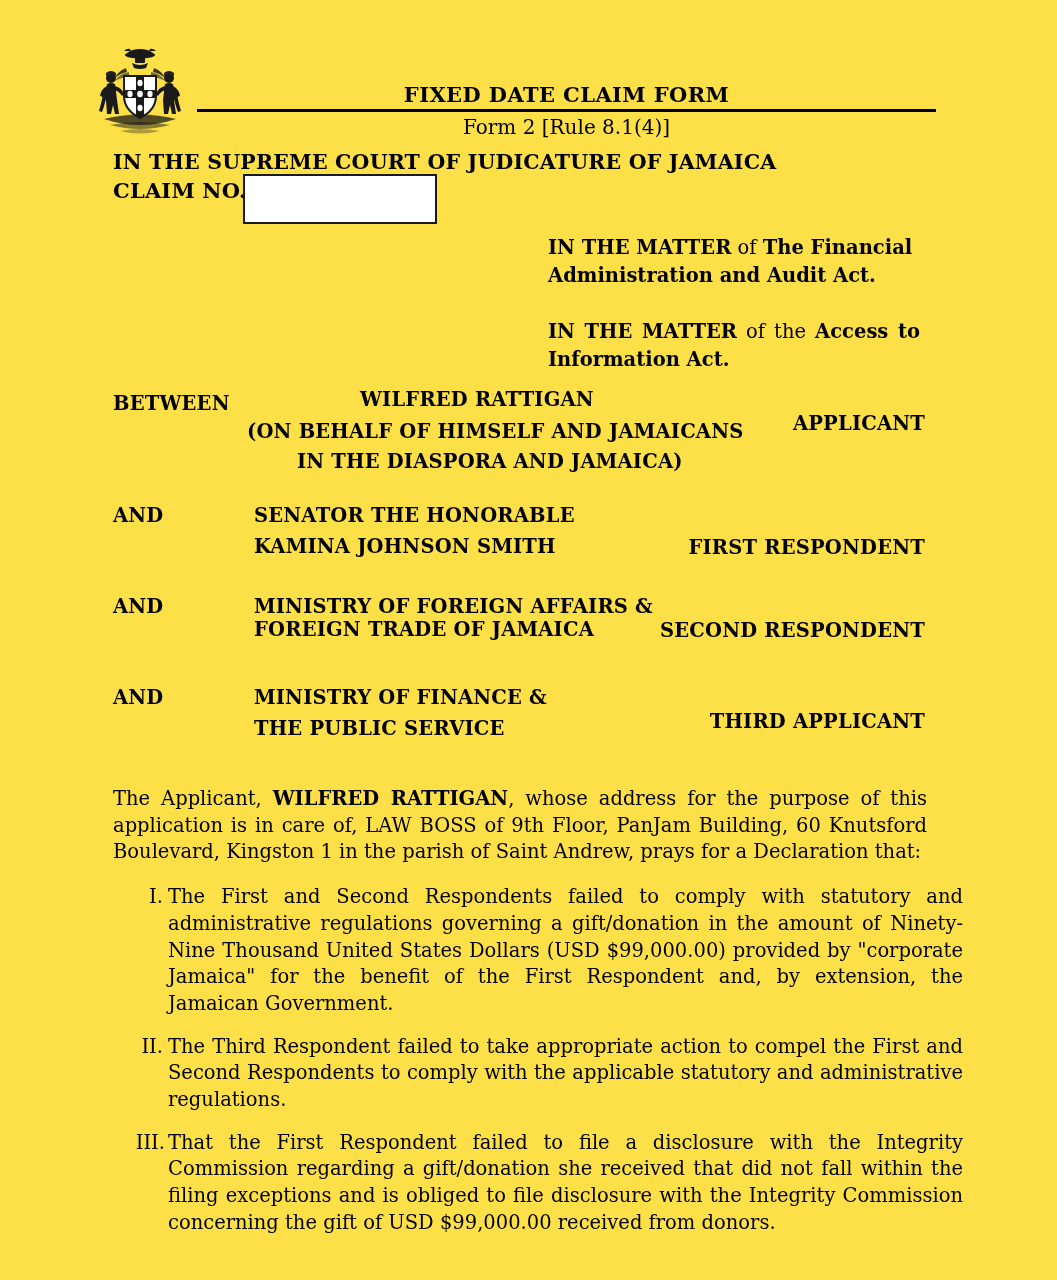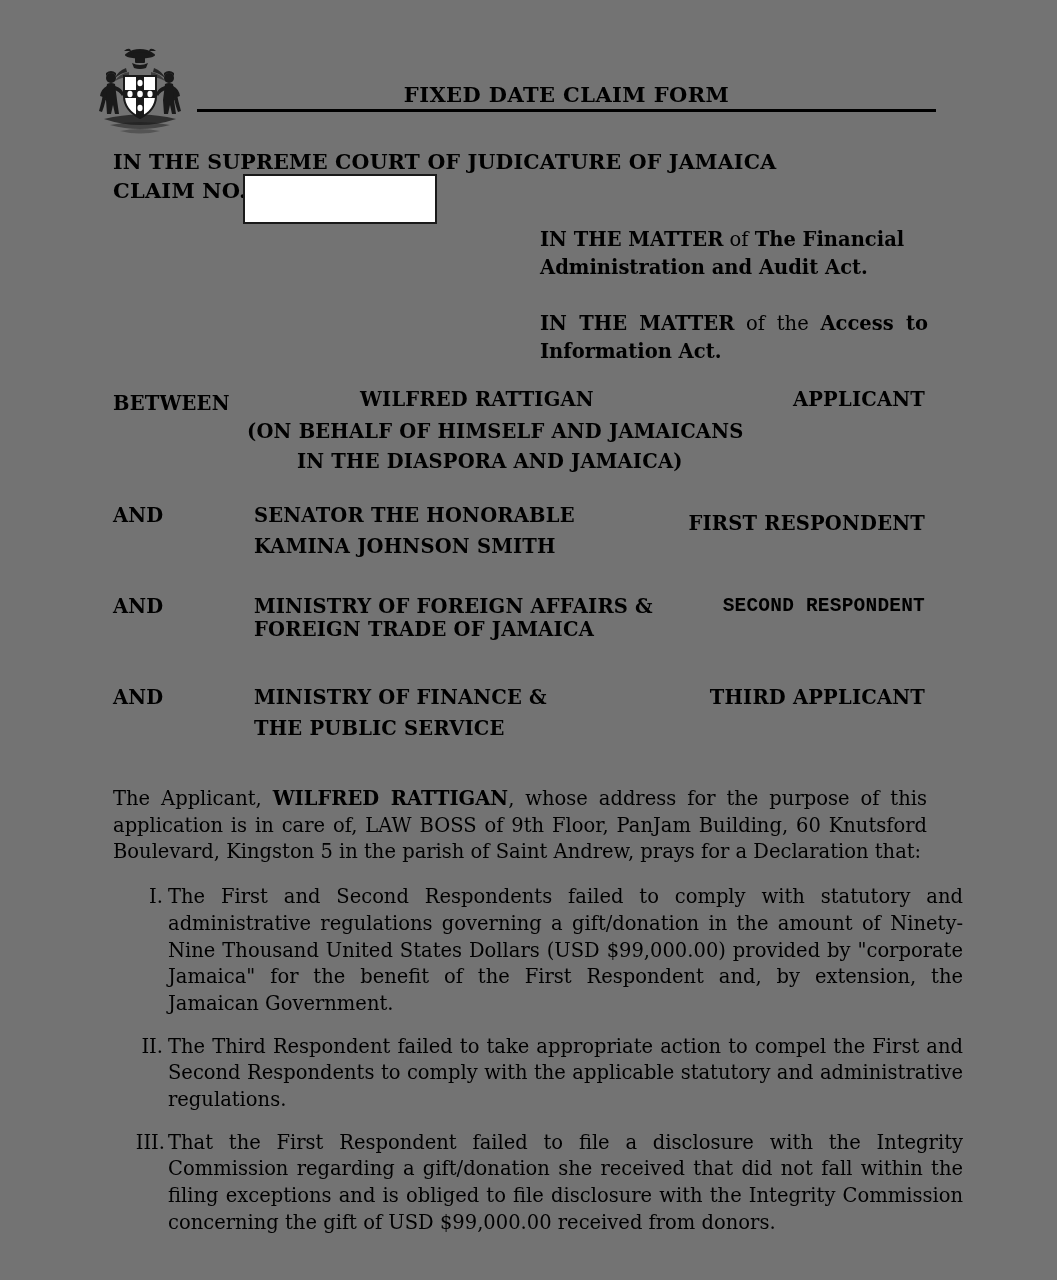--- a/index.html
+++ b/index.html
@@ -14,21 +14,21 @@
     color: #000000;
     position: relative;
     overflow: hidden;
   }
 
   .page {
     position: absolute;
     left: 0; top: 0;
     width: 1057px;
     height: 1280px;
-    background: #737373;
+    background: #fde047;
   }
 
   
   .header {
     position: absolute;
     left: 96px;
     top: 46px;
     width: 840px;
     height: 100px;
   }
@@ -97,21 +97,21 @@
 
   
   .matter {
     position: absolute;
     left: 540px;
     top: 226px;
     width: 388px;
     font-size: 19.5px;
     line-height: 1.45;
   }
-  .matter p { margin: 0; }
+  .matter p { margin: 8px; }
   .matter .m2 { margin-top: 27px; text-align: justify; }
   .matter .m2 > span { display: inline; }
   .matter b { font-weight: bold; }
   .reg { font-weight: normal; }
 
   
   .parties {
     position: absolute;
     left: 113px;
     top: 388px;
@@ -128,20 +128,21 @@
   }
   .p-name {
     position: absolute;
     white-space: nowrap;
   }
   .p-role {
     position: absolute;
     right: 0;
     white-space: nowrap;
     text-align: right;
+    margin-top: 24px;
   }
 
   
   .prose {
     position: absolute;
     left: 113px;
     top: 786px;
     width: 814px;
     font-size: 19.5px;
     line-height: 1.37;
@@ -230,20 +231,21 @@
           <path d="M8 73 q36 -9 72 0 q-36 12 -72 0 z" opacity="0.75"></path>
           <path d="M14 79 q30 -6 60 0 q-30 8 -60 0 z" opacity="0.5"></path>
           <path d="M24 85 q20 -4 40 0 q-20 5 -40 0 z" opacity="0.35"></path>
         </g>
       </svg>
     </div>
 
     <div class="title-block">
       <div class="form-title">FIXED DATE CLAIM FORM</div>
       <div class="title-rule"></div>
+      <div class="form-sub">Form 2 [Rule 8.1(4)]</div>
     </div>
   </div>
 
   <div class="court-line">IN THE SUPREME COURT OF JUDICATURE OF JAMAICA</div>
   <div class="claim-label">CLAIM NO.</div>
   <div class="claim-box"></div>
 
   <div class="matter">
     <p class="m1"><b>IN THE MATTER</b><span class="reg"> of </span><b>The Financial Administration and Audit Act.</b></p>
     <p class="m2"><b>IN THE MATTER</b><span class="reg"> of the </span><b>Access to Information Act.</b></p>
@@ -262,35 +264,35 @@
     <div class="party-rel">
       <div class="p-label" style="top:116px;">AND</div>
       <div class="p-name" style="top:116px; left:141px;">SENATOR THE HONORABLE</div>
       <div class="p-role" style="top:124px;">FIRST RESPONDENT</div>
       <div class="p-name" style="top:147px; left:141px;">KAMINA JOHNSON SMITH</div>
     </div>
 
     <div class="party-rel">
       <div class="p-label" style="top:207px;">AND</div>
       <div class="p-name" style="top:207px; left:141px;">MINISTRY OF FOREIGN AFFAIRS &amp;</div>
-      <div class="p-role" style="top:207px;font-family:Liberation Mono, monospace;">SECOND RESPONDENT</div>
+      <div class="p-role" style="top:207px;">SECOND RESPONDENT</div>
       <div class="p-name" style="top:230px; left:141px;">FOREIGN TRADE OF JAMAICA</div>
     </div>
 
     <div class="party-rel">
       <div class="p-label" style="top:298px;">AND</div>
       <div class="p-name" style="top:298px; left:141px;">MINISTRY OF FINANCE &amp;</div>
       <div class="p-role" style="top:298px;">THIRD APPLICANT</div>
       <div class="p-name" style="top:329px; left:141px;">THE PUBLIC SERVICE</div>
     </div>
 
   </div>
 
   <div class="prose">
-    <p class="lead"><span>The Applicant, </span><b>WILFRED RATTIGAN</b><span>, whose address for the purpose of this application is in care of, LAW BOSS of 9th Floor, PanJam Building, 60 Knutsford Boulevard, Kingston 5 in the parish of Saint Andrew, prays for a Declaration that:</span></p>
+    <p class="lead"><span>The Applicant, </span><b>WILFRED RATTIGAN</b><span>, whose address for the purpose of this application is in care of, LAW BOSS of 9th Floor, PanJam Building, 60 Knutsford Boulevard, Kingston 1 in the parish of Saint Andrew, prays for a Declaration that:</span></p>
 
     <div class="items">
       <div class="item">
         <span class="num">I.</span>
         <span class="item-text">The First and Second Respondents failed to comply with statutory and administrative regulations governing a gift/donation in the amount of Ninety-Nine Thousand United States Dollars (USD $99,000.00) provided by "corporate Jamaica" for the benefit of the First Respondent and, by extension, the Jamaican Government.</span>
       </div>
       <div class="item">
         <span class="num">II.</span>
         <span class="item-text">The Third Respondent failed to take appropriate action to compel the First and Second Respondents to comply with the applicable statutory and administrative regulations.</span>
       </div>

